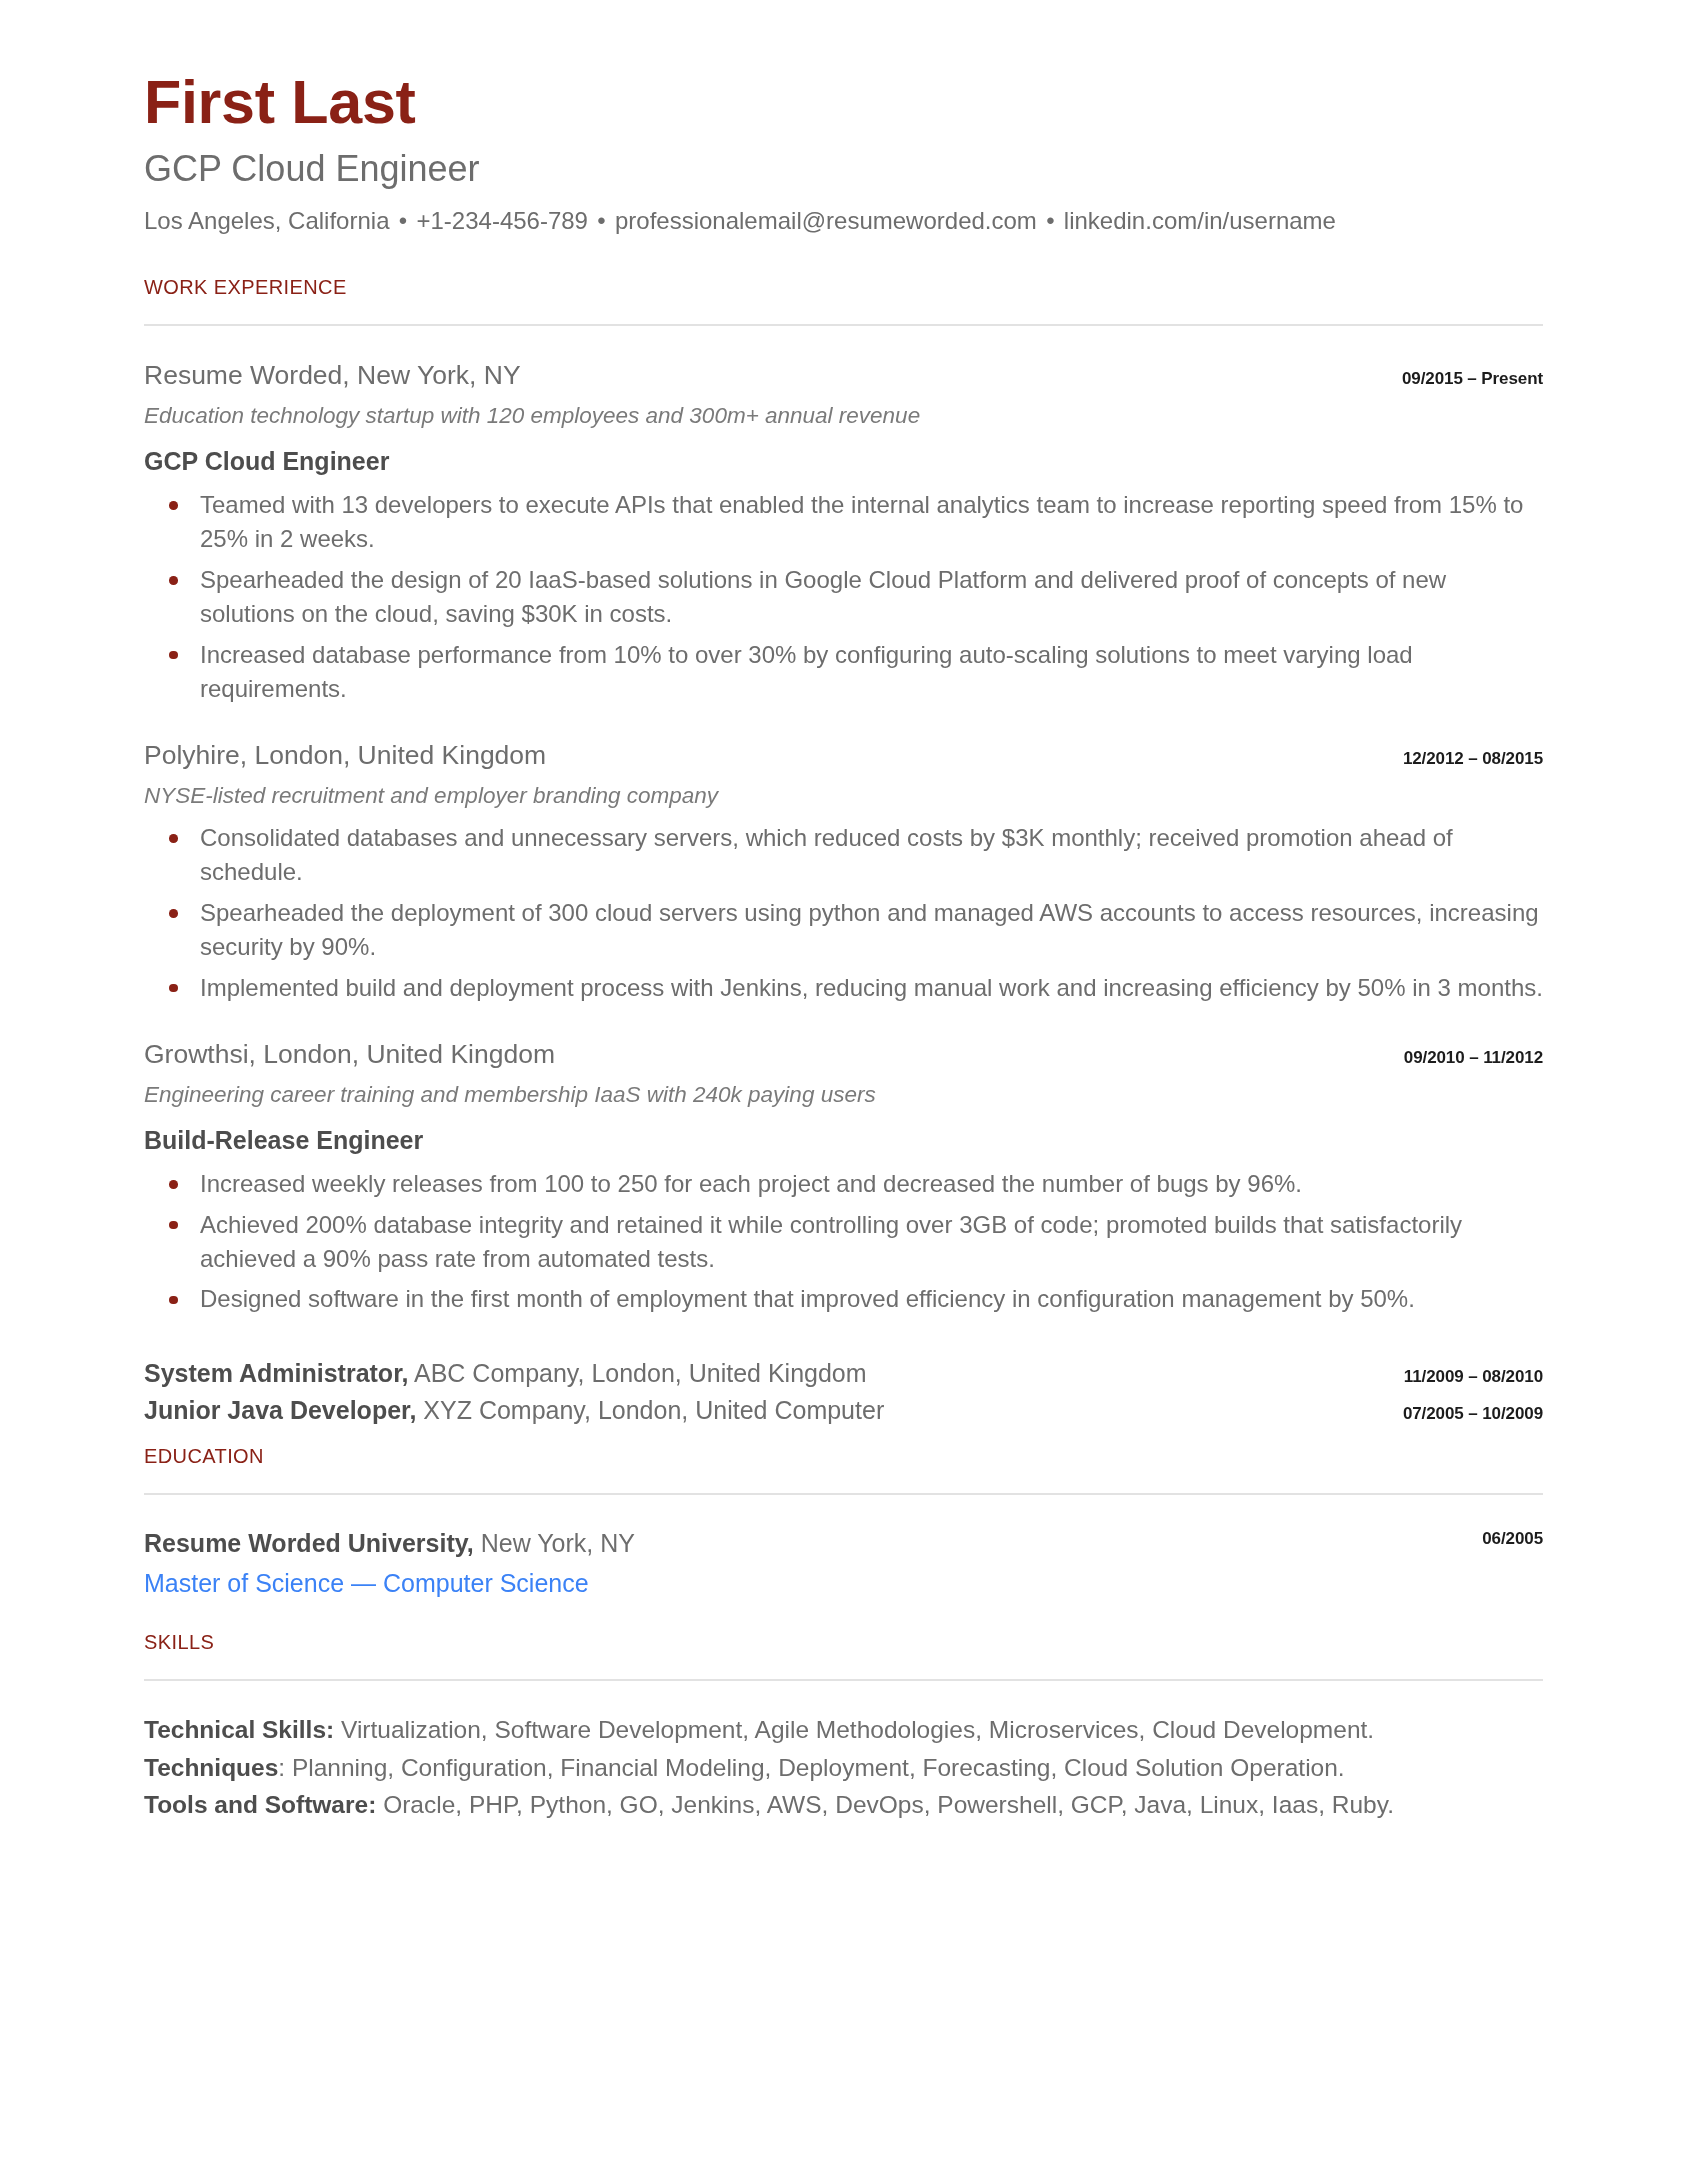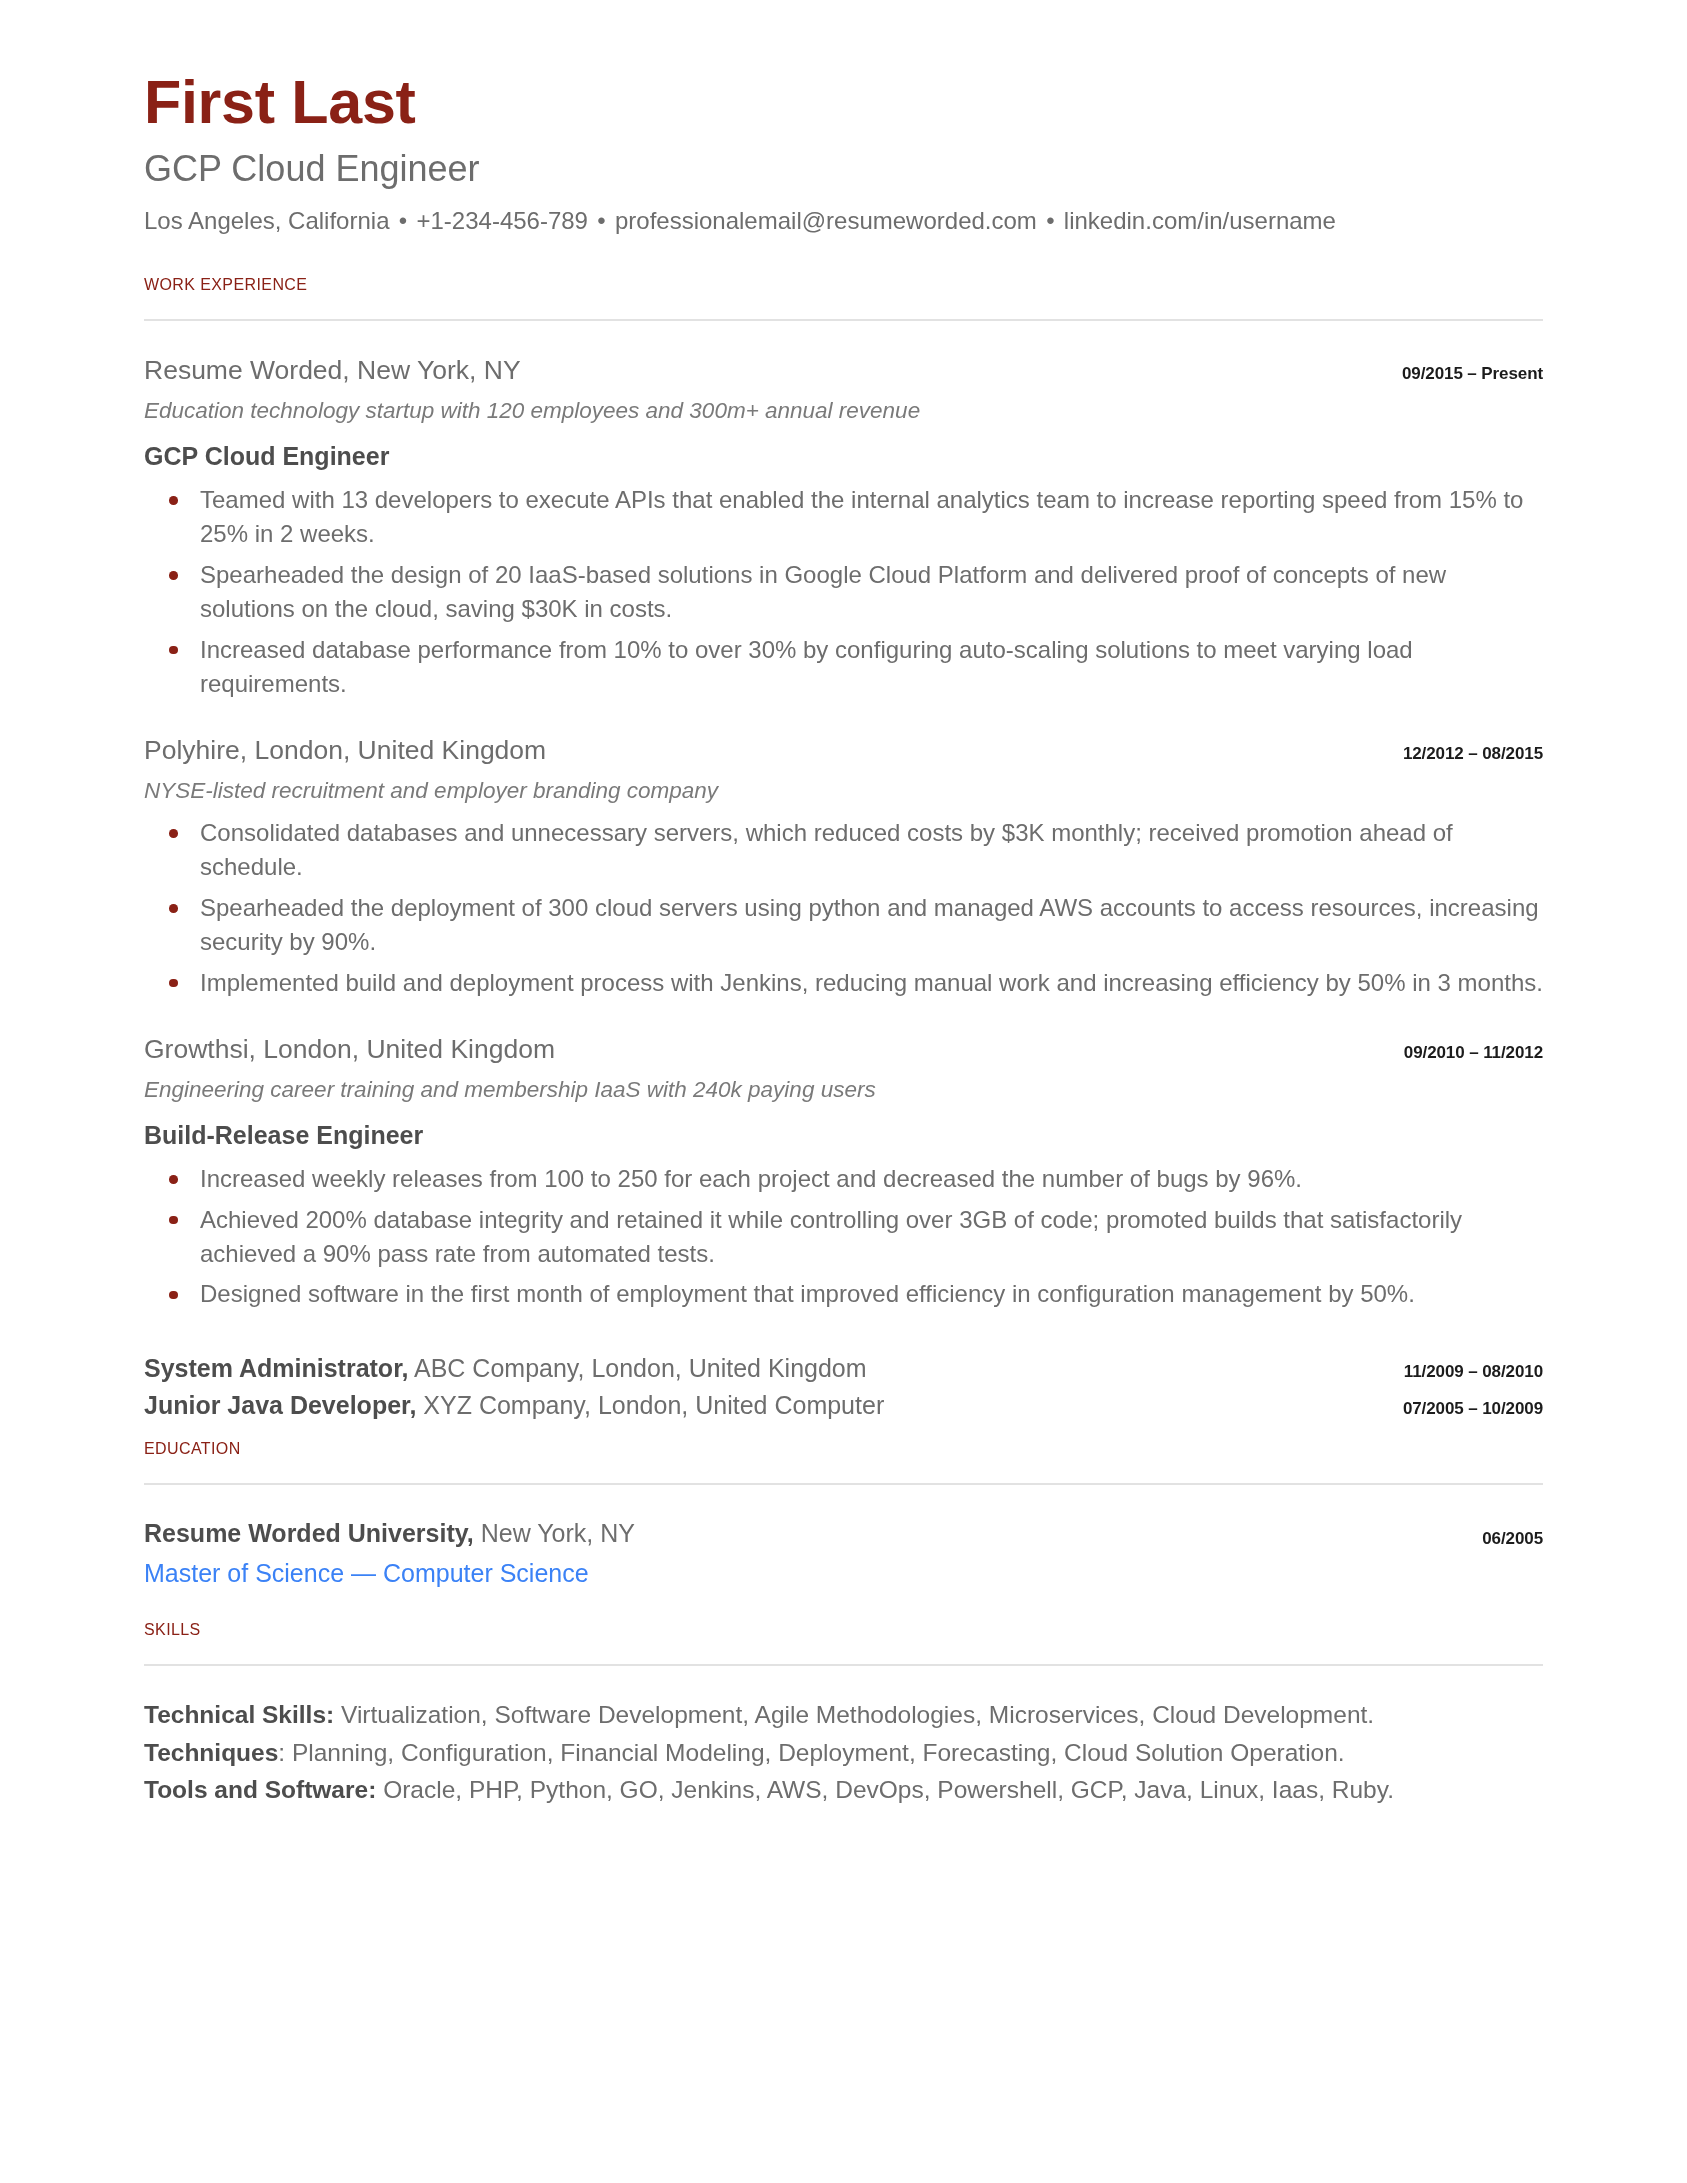--- a/index.html
+++ b/index.html
@@ -46,21 +46,21 @@
     line-height: 1.25;
     white-space: nowrap;
   }
   .contact .sep {
     padding: 0 9.3px;
     color: #6d6d6d;
   }
 
   
   .section-head {
-    font-size: 16px;
+    font-size: 20px;
     letter-spacing: 0.4px;
     color: #8a2116;
     text-transform: uppercase;
     margin: 0;
   }
   .rule {
     border: 0;
     border-top: 2px solid #e2e2e2;
     margin: 0;
   }
@@ -144,21 +144,21 @@
   .mini-row .title {
     font-weight: bold;
     color: #4d4d4d;
   }
 
   
   .edu-entry { margin-top: 33px; }
   .edu-head {
     display: flex;
     justify-content: space-between;
-    align-items: flex-end;
+    align-items: flex-start;
     font-size: 25px;
     line-height: 1.25;
     color: #6d6d6d;
   }
   .edu-head .school {
     font-weight: bold;
     color: #4d4d4d;
   }
   .edu-degree {
     font-size: 25px;

